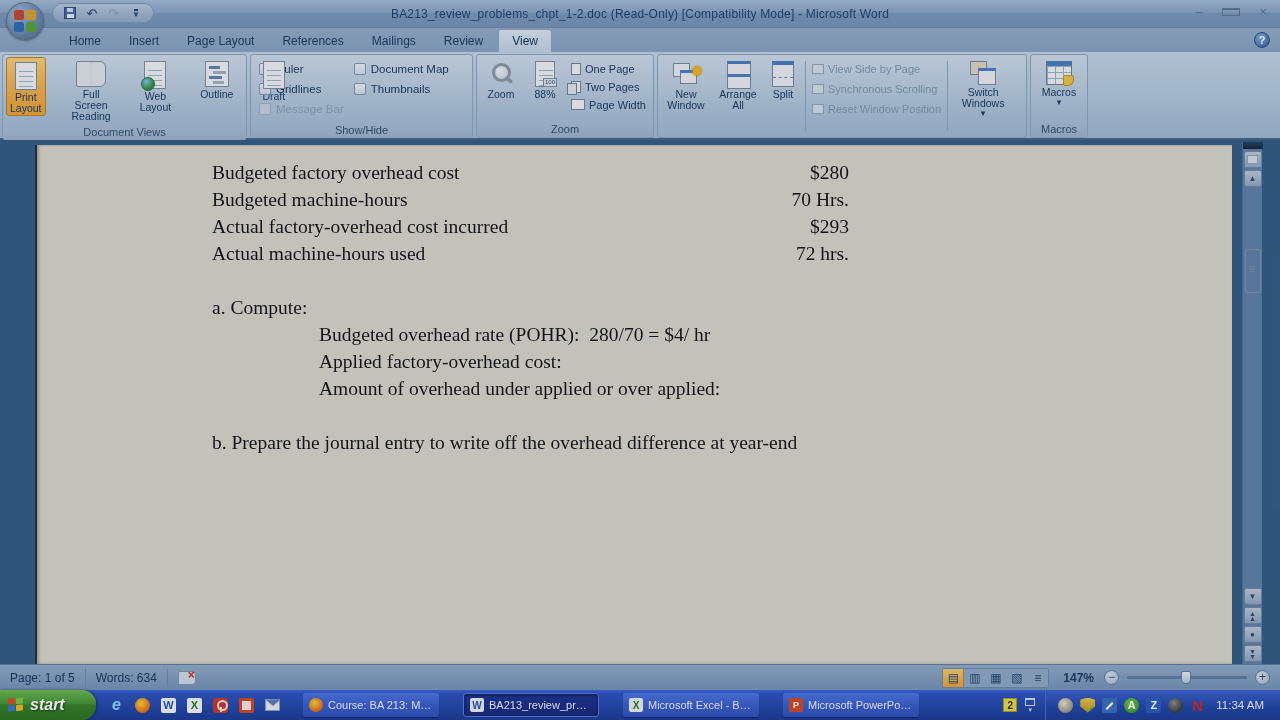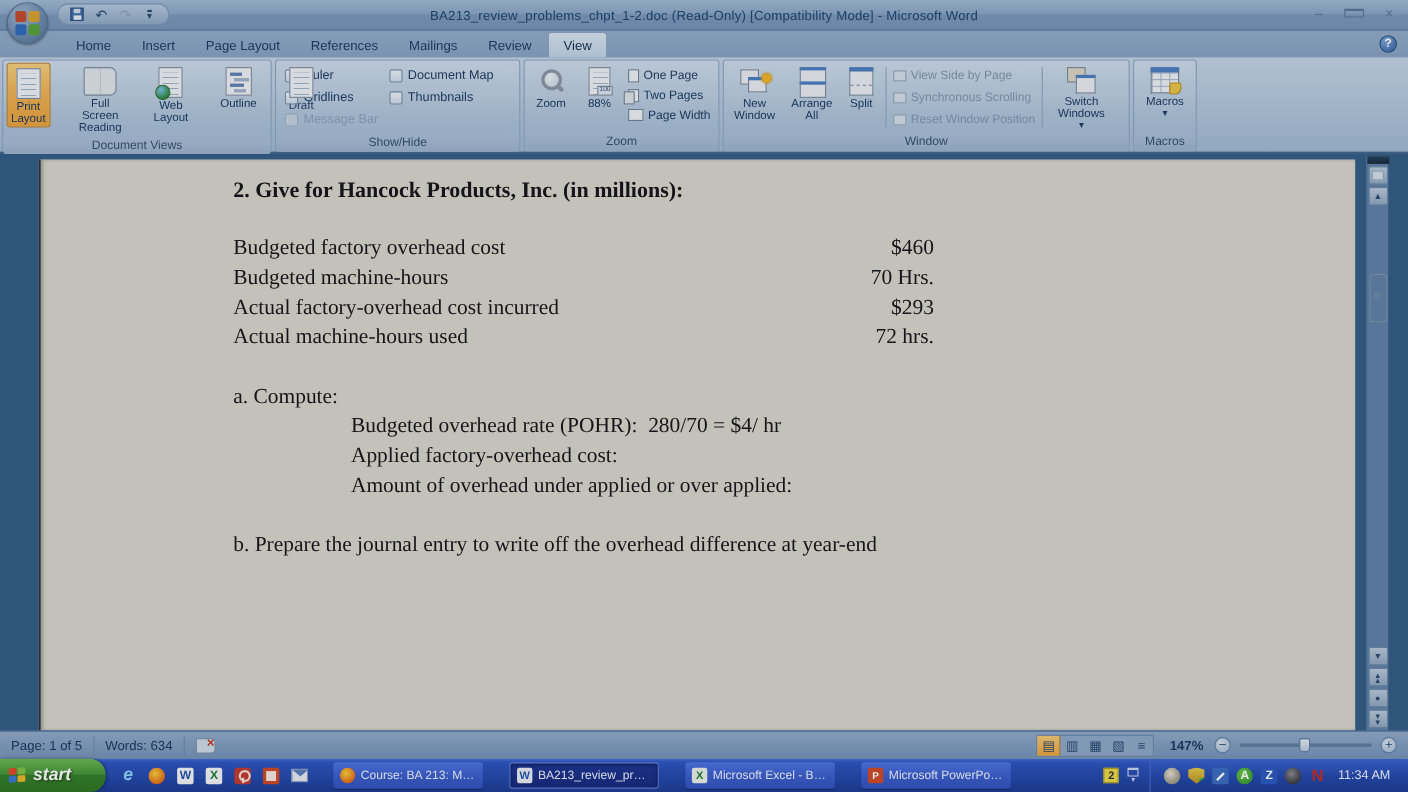--- a/index.html
+++ b/index.html
@@ -395,41 +395,39 @@
             <span class="slbl">Reset Window Position</span>
           </div>
         </div>
         <div class="vdivider"></div>
         <div class="rbtn" style="width:62px;">
           <div class="icon ic-switch"></div>
           <div class="rlbl">Switch Windows</div>
           <div class="caret">▾</div>
         </div>
       </div>
-      <div class="rg-label">Window</div>
     </div>
 
     <div class="rgroup" style="width:58px;">
       <div class="rg-content" style="justify-content:center;">
         <div class="rbtn" style="width:50px;">
           <div class="icon ic-macro"></div>
           <div class="rlbl">Macros</div>
           <div class="caret">▾</div>
         </div>
       </div>
       <div class="rg-label">Macros</div>
     </div>
   </div>
 
   <div class="docarea">
     <div class="page">
-      <div class="dheading">2. Give for Hancock Products, Inc. (in millions):</div>
       <div class="drow">
         <span class="dl">Budgeted factory overhead cost</span>
-        <span class="dv">$460</span>
+        <span class="dv">$280</span>
       </div>
       <div class="drow">
         <span class="dl">Budgeted machine-hours</span>
         <span class="dv">70 Hrs.</span>
       </div>
       <div class="drow">
         <span class="dl">Actual factory-overhead cost incurred</span>
         <span class="dv">$293</span>
       </div>
       <div class="drow">

